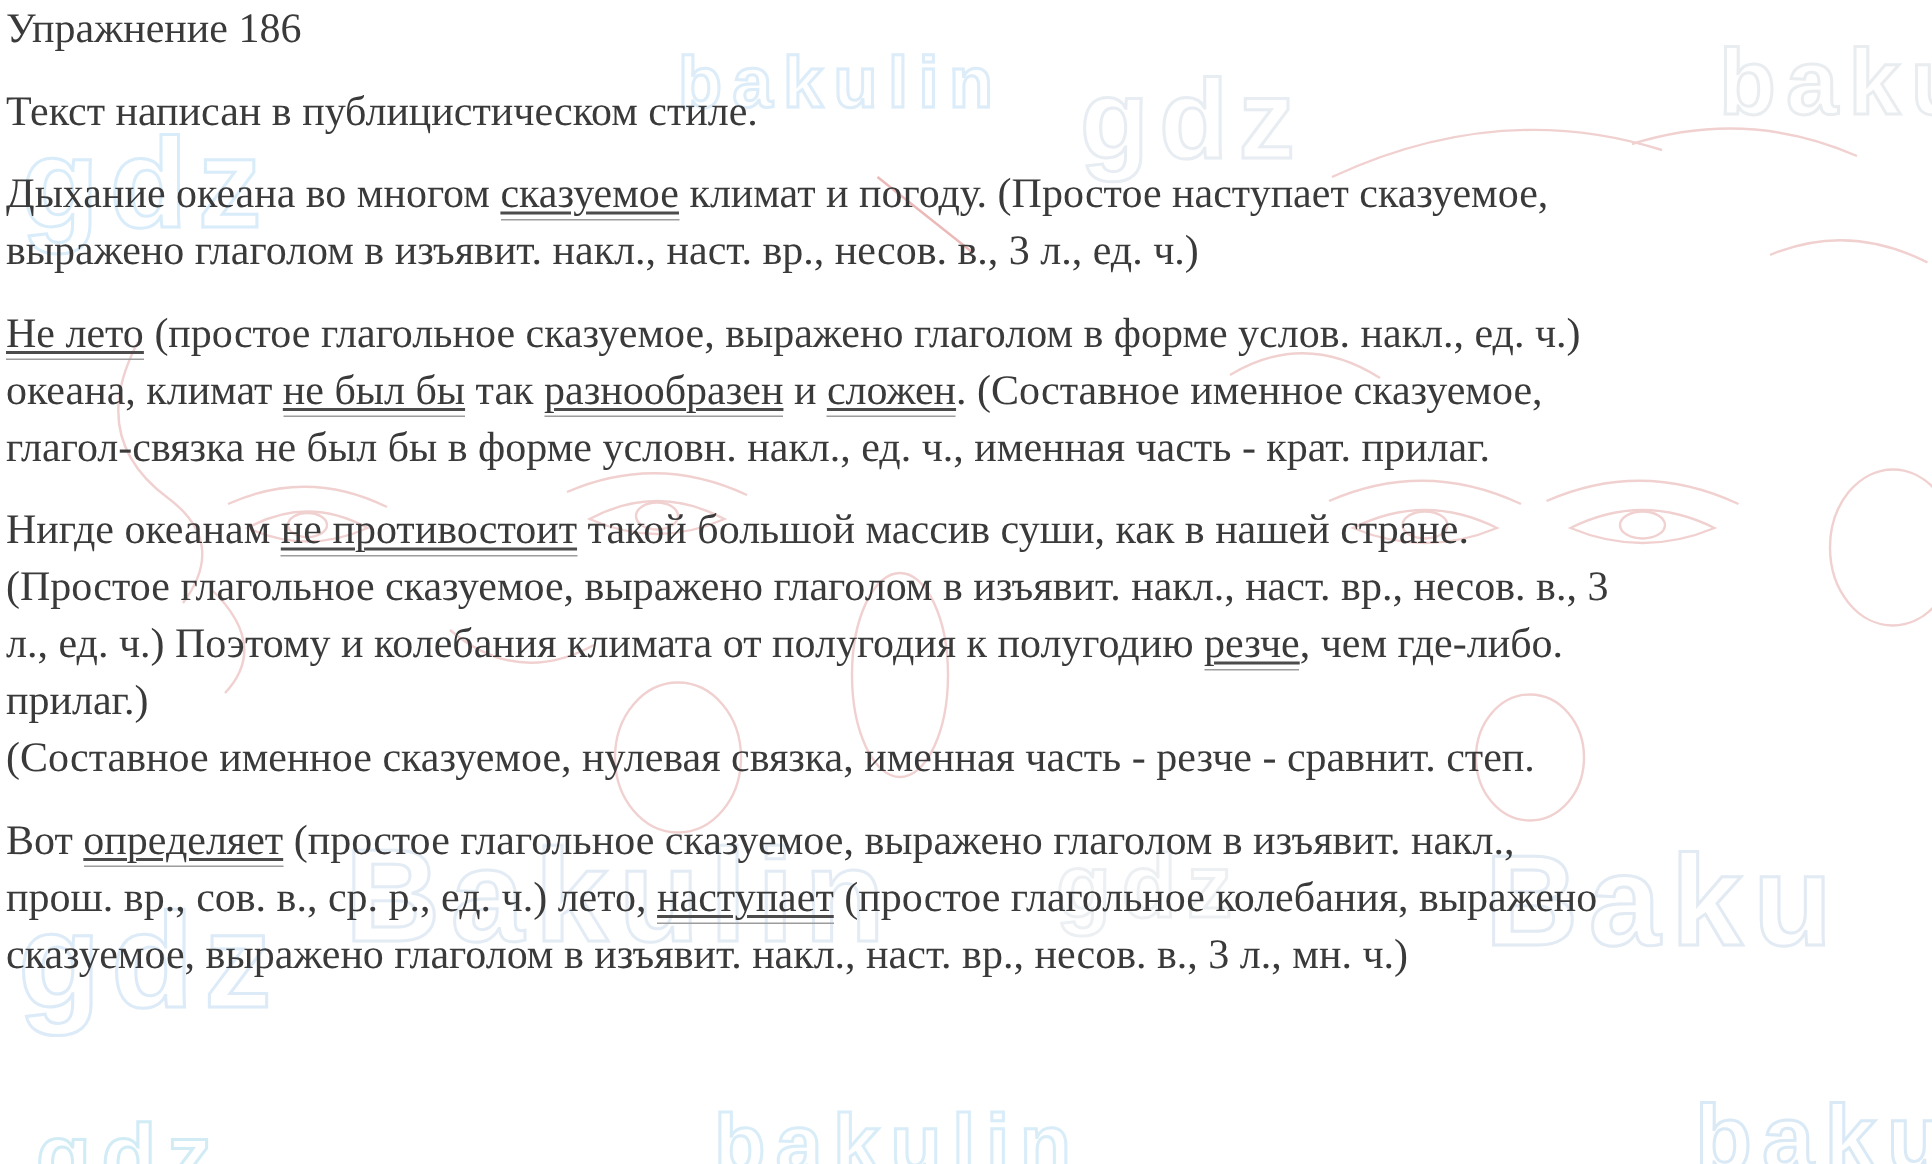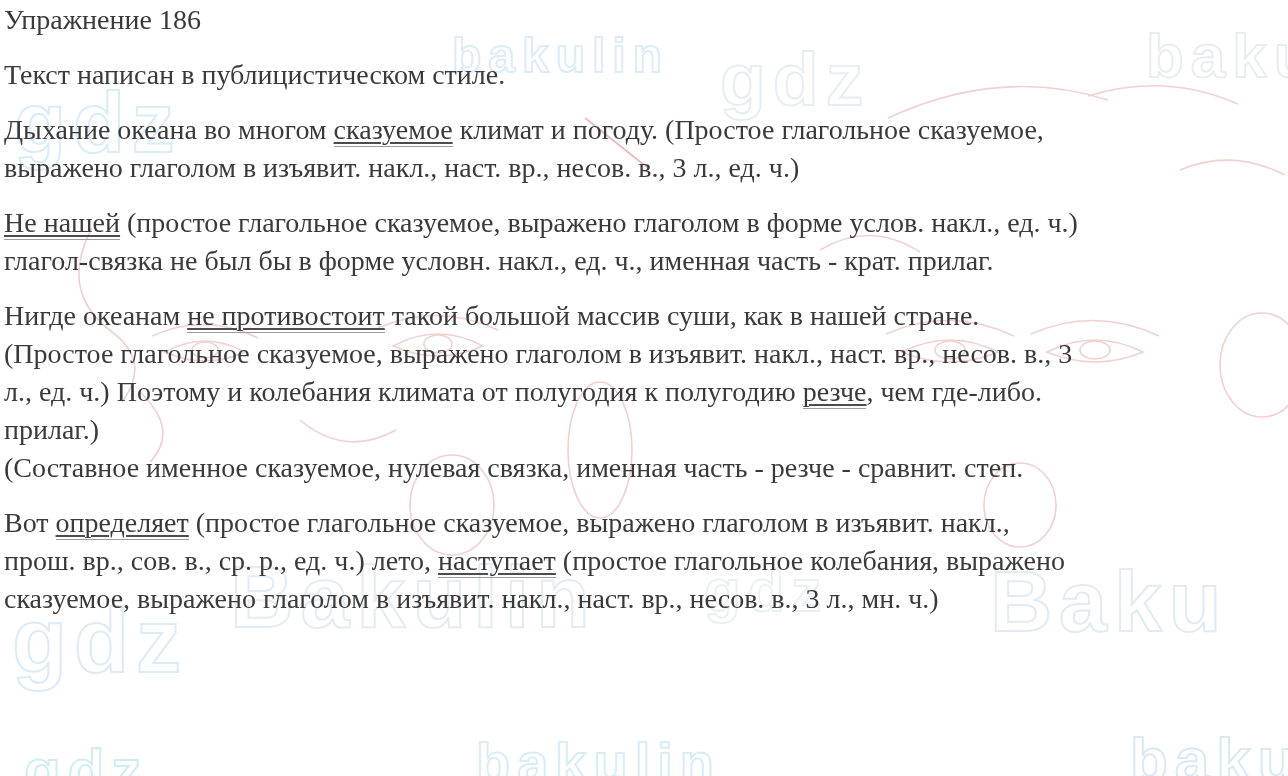--- a/index.html
+++ b/index.html
@@ -113,25 +113,26 @@
 
 <div class="doc">
   <div class="para">
     <div class="line">Упражнение 186</div>
   </div>
   <div>
       <div class="para">
         <div class="line"><span>Текст написан в публицистическом стиле.</span></div>
       </div>
       <div class="para">
-        <div class="line"><span>Дыхание океана во многом </span><span class="pred">сказуемое</span><span> климат и погоду. (Простое глагольное сказуемое,</span></div>
+        <div class="line"><span>Дыхание океана во многом </span><span class="pred">сказуемое</span><span> климат и погоду. (Простое наступает сказуемое,</span></div>
         <div class="line"><span>выражено глаголом в изъявит. накл., наст. вр., несов. в., 3 л., ед. ч.)</span></div>
       </div>
       <div class="para">
-        <div class="line"><span class="pred">Не нашей</span><span> (простое глагольное сказуемое, выражено глаголом в форме услов. накл., ед. ч.)</span></div>
+        <div class="line"><span class="pred">Не лето</span><span> (простое глагольное сказуемое, выражено глаголом в форме услов. накл., ед. ч.)</span></div>
+        <div class="line"><span>океана, климат </span><span class="pred">не был бы</span><span> так </span><span class="pred">разнообразен</span><span> и </span><span class="pred">сложен</span><span>. (Составное именное сказуемое,</span></div>
         <div class="line"><span>глагол-связка не был бы в форме условн. накл., ед. ч., именная часть - крат. прилаг.</span></div>
       </div>
       <div class="para">
         <div class="line"><span>Нигде океанам </span><span class="pred">не противостоит</span><span> такой большой массив суши, как в нашей стране.</span></div>
         <div class="line"><span>(Простое глагольное сказуемое, выражено глаголом в изъявит. накл., наст. вр., несов. в., 3</span></div>
         <div class="line"><span>л., ед. ч.) Поэтому и колебания климата от полугодия к полугодию </span><span class="pred">резче</span><span>, чем где-либо.</span></div>
         <div class="line"><span>прилаг.)</span></div>
         <div class="line"><span>(Составное именное сказуемое, нулевая связка, именная часть - резче - сравнит. степ.</span></div>
       </div>
       <div class="para">

